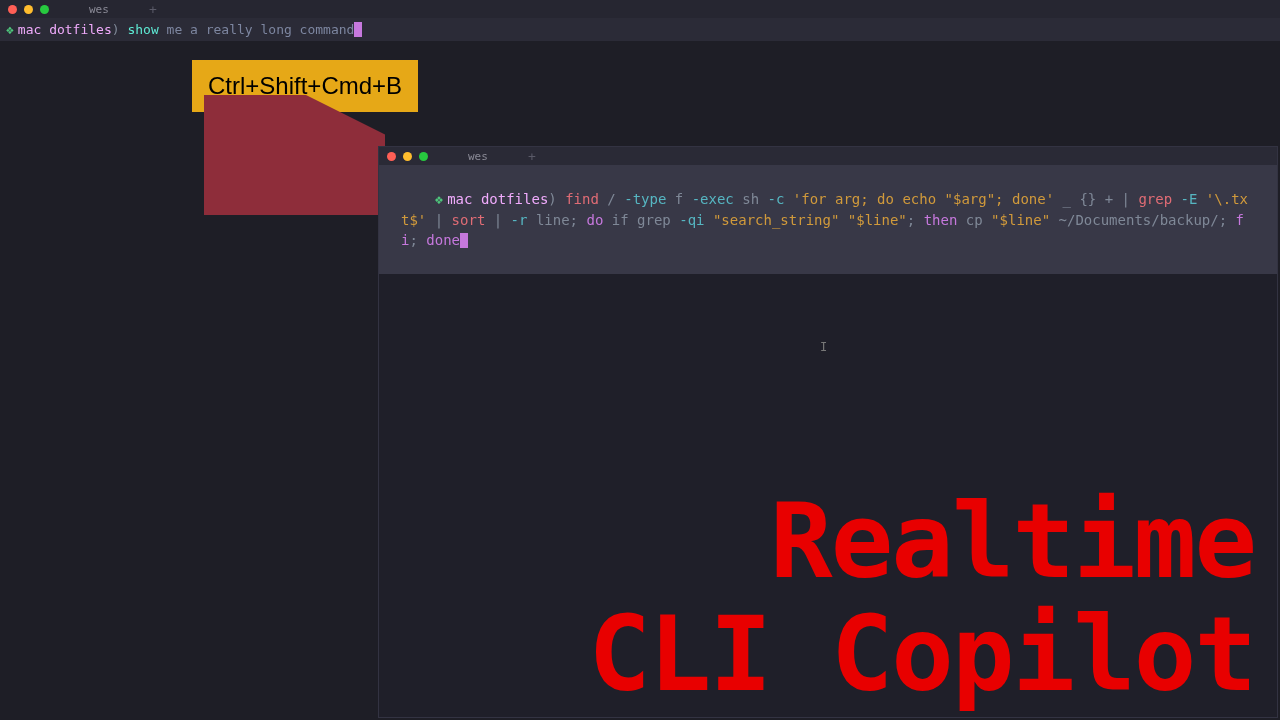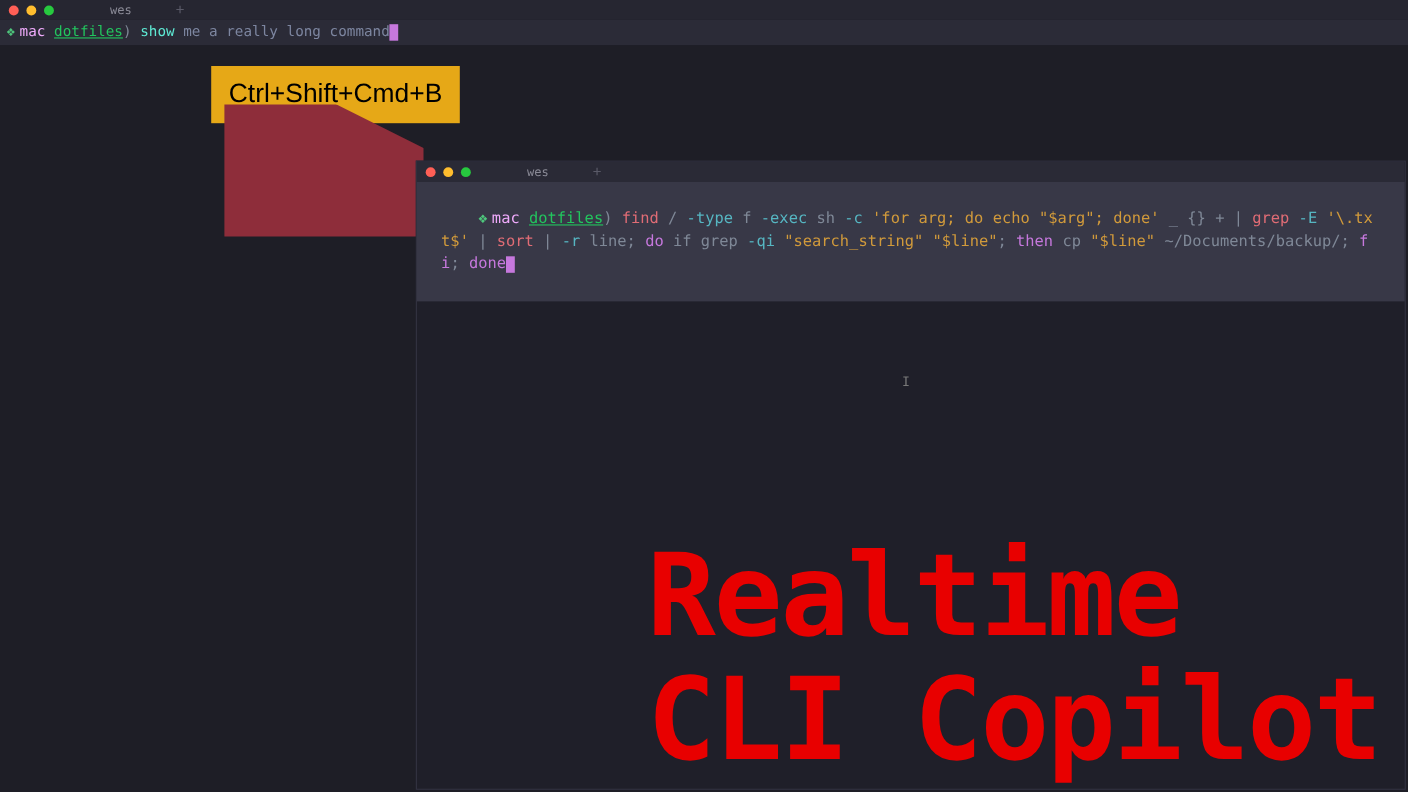--- a/index.html
+++ b/index.html
@@ -41,21 +41,21 @@
 .traffic-light {
   width: 9px;
   height: 9px;
   border-radius: 50%;
 }
 .tl-red { background: #ff5f56; }
 .tl-yellow { background: #ffbd2e; }
 .tl-green { background: #27c93f; }
 
 .tab-title {
-  margin-left: 51px;
+  margin-left: 40px;
   color: #8a8a96;
   font-size: 11px;
 }
 
 .tab-plus {
   margin-left: 40px;
   color: #5a5a68;
   font-size: 13px;
 }
 
@@ -67,21 +67,21 @@
   font-size: 13px;
   white-space: pre;
 }
 
 .prompt-icon {
   color: #4ec67c;
   margin-right: 4px;
 }
 
 .host { color: #f0abfc; }
-.dir { color: #22c55e; text-decoration: underline; }
+.dir { color: #f0abfc; }
 .paren { color: #7f8897; }
 .cmd-red { color: #5eead4; }
 .cmd-text { color: #7d86a0; }
 .cursor-block {
   display: inline-block;
   width: 8px;
   height: 15px;
   background: #c678dd;
   vertical-align: text-bottom;
 }
@@ -148,20 +148,21 @@
   height: 14px;
   color: #777;
   font-size: 12px;
 }
 
 
 .big-title {
   position: absolute;
   bottom: 10px;
   right: 25px;
+  text-align: right;
   font-family: 'Menlo','Monaco','Consolas',monospace;
   font-size: 104px;
   line-height: 1.08;
   color: #e80000;
   font-weight: 700;
   letter-spacing: -2px;
   white-space: pre;
 }
 </style>
 </head>

